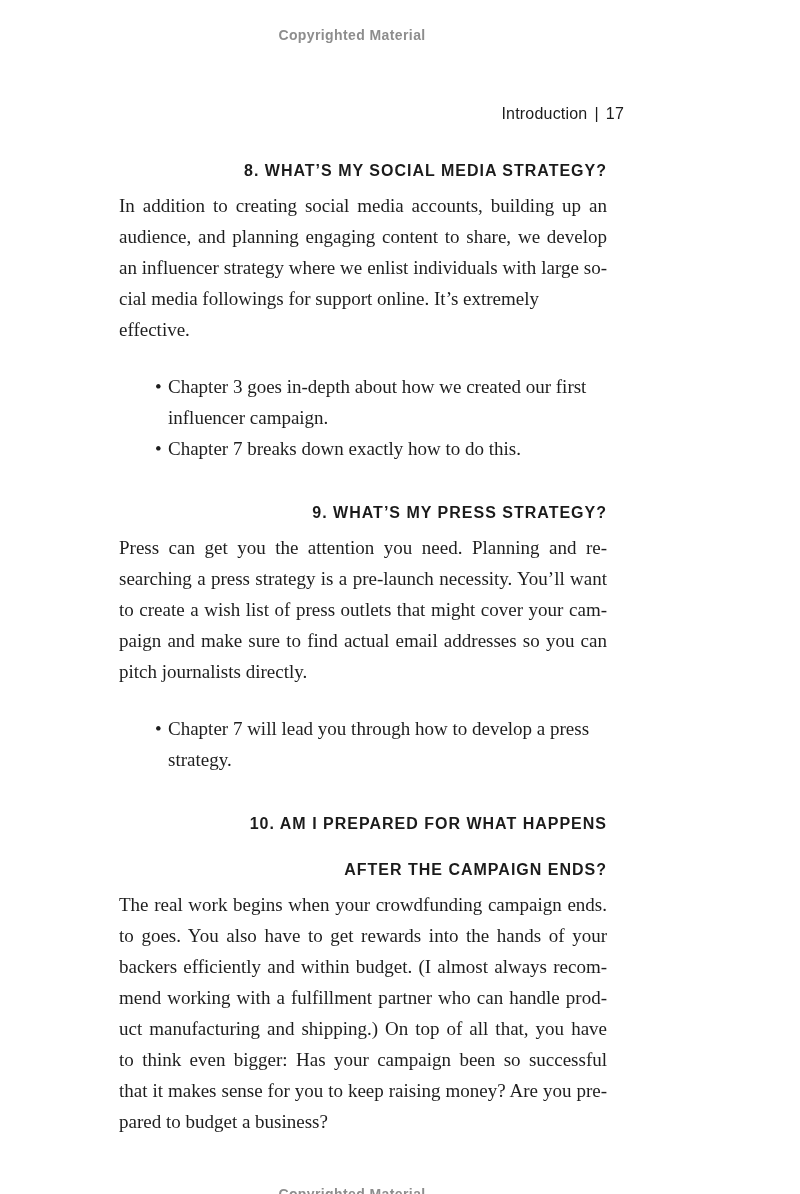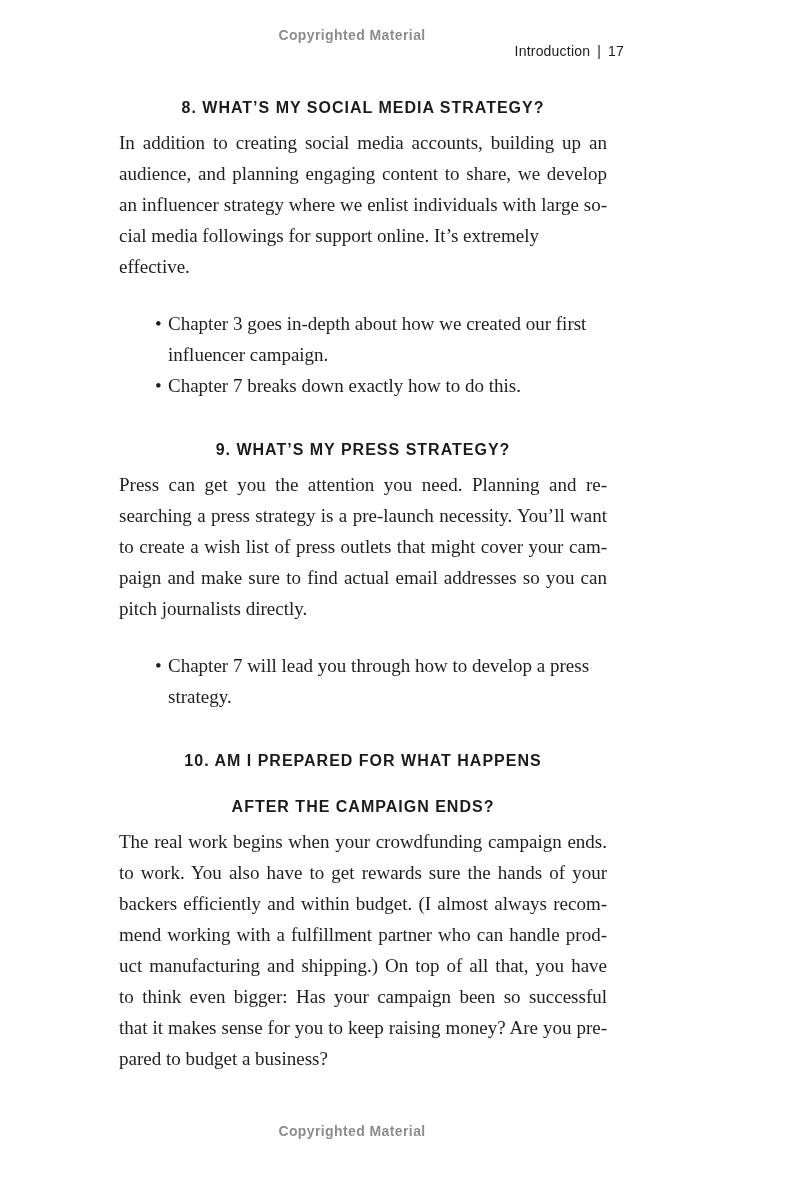--- a/index.html
+++ b/index.html
@@ -16,36 +16,37 @@
     font-weight:700;
     font-size:14px;line-height:16px;
     letter-spacing:0.4px;
     color:#8d8d8d;
     text-align:center;
   }
   .copyright.top{margin-top:27px;}
   .copyright.bottom{margin-top:49px;}
   .running-header{
     font-family:"Liberation Sans",sans-serif;
-    font-size:14px;line-height:16px;
+    font-size:16px;line-height:16px;
     color:#1c1c1c;
     text-align:right;
     padding-right:80px;
+    margin-top:63px;
     letter-spacing:0.2px;
   }
   .running-header .sep{margin:0 7px;}
   main{padding:0 97px 0 119px;}
   .heading{
     margin:40px 0 0 0;
     font-family:"Liberation Sans",sans-serif;
     font-size:16px;font-weight:700;
     letter-spacing:1px;
     line-height:17px;
     color:#1b1b1b;
-    text-align:center;
+    text-align:right;
   }
   .hline-follow{margin-top:29px;}
   .para{
     margin:11px 0 0 0;
     font-size:19px;
     line-height:31px;
     color:#1e1e1e;
   }
   .jline{text-align:justify;text-align-last:justify;}
   .lastline{text-align:left;}
@@ -110,21 +111,21 @@
           </li>
         </ul>
       </section>
       <section>
         <h2 class="heading">
           <div>10. AM I PREPARED FOR WHAT HAPPENS</div>
           <div class="hline-follow">AFTER THE CAMPAIGN ENDS?</div>
         </h2>
         <div class="para">
           <div class="jline">The real work begins when your crowdfunding campaign ends.</div>
-          <div class="jline">to work. You also have to get rewards sure the hands of your</div>
+          <div class="jline">to goes. You also have to get rewards into the hands of your</div>
           <div class="jline">backers efficiently and within budget. (I almost always recom-</div>
           <div class="jline">mend working with a fulfillment partner who can handle prod-</div>
           <div class="jline">uct manufacturing and shipping.) On top of all that, you have</div>
           <div class="jline">to think even bigger: Has your campaign been so successful</div>
           <div class="jline">that it makes sense for you to keep raising money? Are you pre-</div>
           <div class="lastline">pared to budget a business?</div>
         </div>
       </section>
     </main>
 

